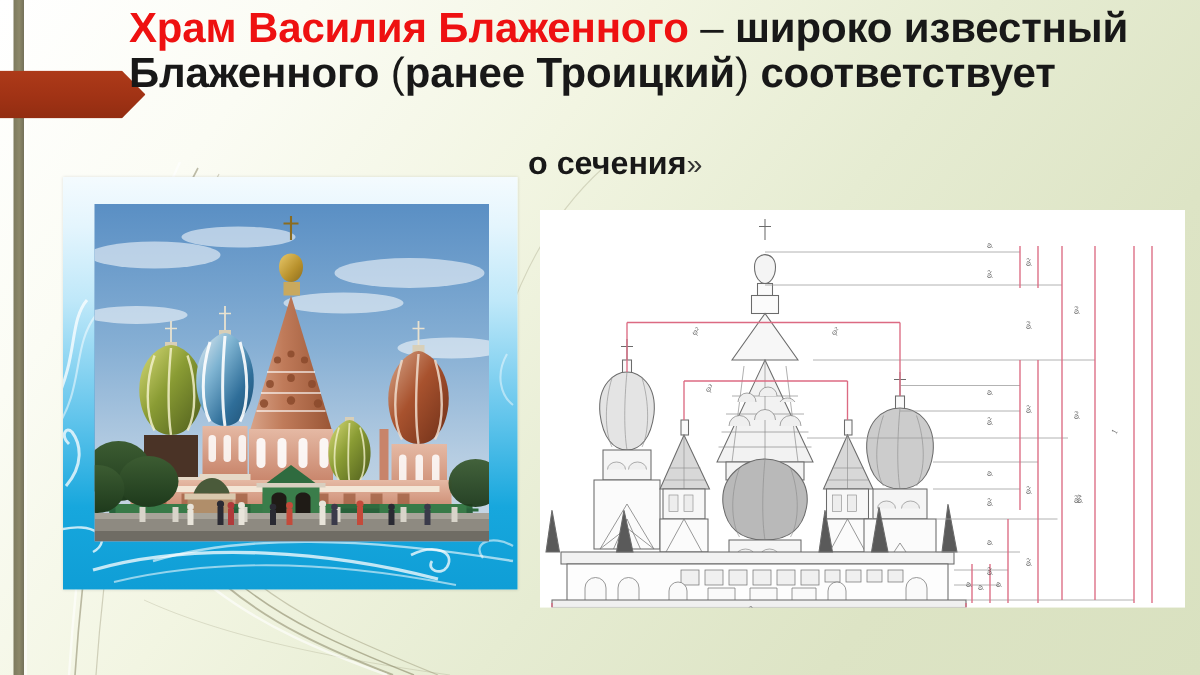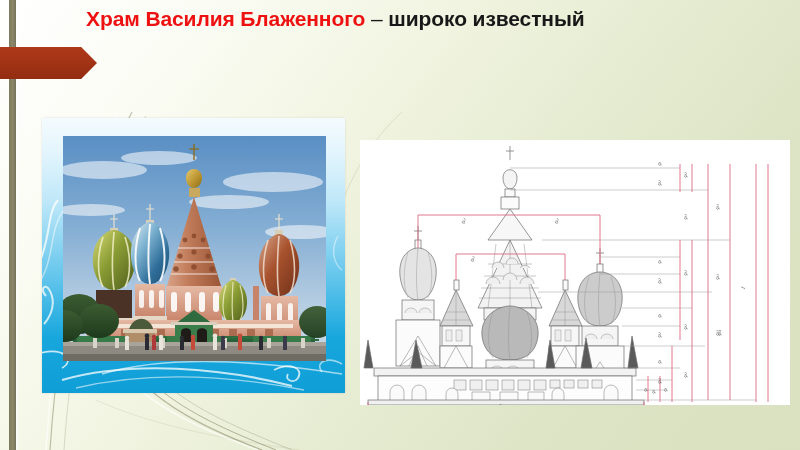--- a/index.html
+++ b/index.html
@@ -31,21 +31,21 @@
   
   .red-banner{
     position:absolute;left:-2px;top:47px;width:99px;height:32px;
     background:linear-gradient(180deg,#ad3a19 0%,#a23315 50%,#922d11 100%);
     clip-path:polygon(0 0, 84% 0, 100% 50%, 84% 100%, 0 100%);
   }
 
   
   .textblock{
     position:absolute;left:86px;top:4px;width:700px;
-    font-size:21px;line-height:30px;font-weight:700;
+    font-size:28px;line-height:30px;font-weight:700;
     color:#181818;letter-spacing:-.1px;
     white-space:nowrap;
   }
   .textblock .ln{display:block;height:30px;}
   .t-red{color:#ee1111;}
   .t-dash{font-weight:400;}
   .t-paren{font-weight:400;}
   .t-quote{font-weight:400;font-size:19px;color:#333;}
   .ln-4{position:relative;z-index:1;}
 
@@ -92,23 +92,27 @@
     </g>
   </svg>
 
   <div class="left-bar"></div>
   <div class="left-bar-inner"></div>
 
   <div class="red-banner"></div>
 
   <div class="textblock">
     <span class="ln"><span class="t-red">Храм Василия Блаженного</span><span class="t-dash"> – </span><span>широко известный</span></span>
+    <span class="ln"><span>Блаженного </span><span class="t-paren">(</span><span>ранее Троицкий</span><span class="t-paren">)</span><span> соответствует</span></span>
     <span class="ln ln-4"><span style="visibility:hidden">принципу «золотого сечения»</span></span>
   </div>
 
+  <div style="position:absolute;left:352px;top:94px;font-size:21.5px;line-height:30px;font-weight:700;color:#181818;white-space:nowrap;z-index:6;">
+    <span>о сечения</span><span class="t-quote">»</span>
+  </div>
 
   <div class="photo-frame">
     <svg class="swirls" viewBox="0 0 303 275" preserveAspectRatio="none">
       <g fill="none" stroke="#ffffff" stroke-opacity=".75">
         <path d="M-5 150 C 10 120, 4 96, 16 82" stroke-width="2"></path>
         <path d="M-5 168 C 14 142, 6 112, 22 92" stroke-width="1.4" stroke-opacity=".5"></path>
         <path d="M2 206 C 14 192, 12 178, 6 170 C 2 166, -2 172, 4 178" stroke-width="2"></path>
         <path d="M-5 236 C 22 228, 34 242, 20 250" stroke-width="1.6"></path>
         <path d="M20 262 C 90 242, 180 250, 250 268" stroke-width="2.2"></path>
         <path d="M34 270 C 110 252, 190 258, 262 272" stroke-width="1.3" stroke-opacity=".55"></path>

